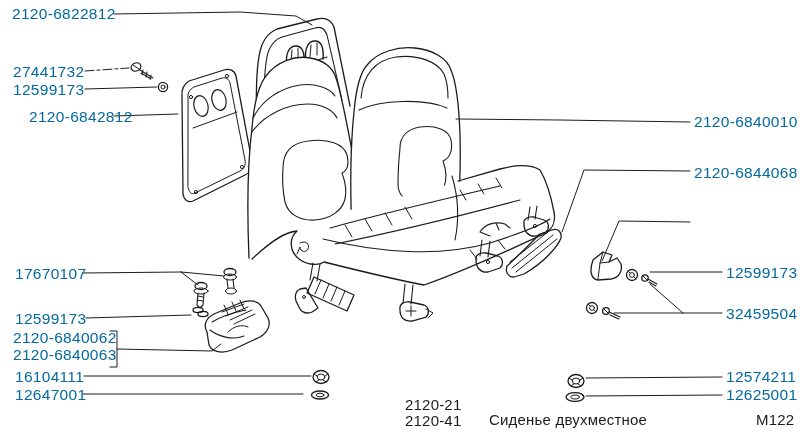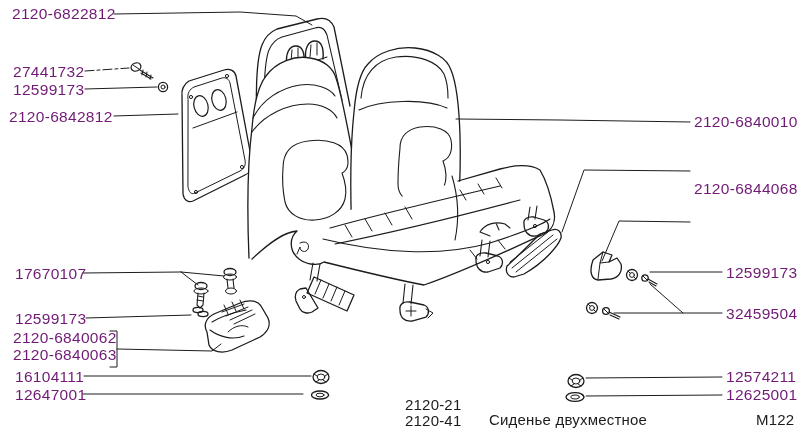--- a/index.html
+++ b/index.html
@@ -3,21 +3,21 @@
 <meta charset="utf-8">
 <style>
   html,body{margin:0;padding:0;background:#ffffff;}
   .page{
     position:relative;width:800px;height:440px;background:#ffffff;
     font-family:"Liberation Sans","DejaVu Sans",sans-serif;color:#1c1c1c;overflow:hidden;
   }
   .art{position:absolute;left:0;top:0;}
   .callout{
     position:absolute;font-size:15.5px;line-height:17px;letter-spacing:0.3px;
-    color:#701a75;white-space:nowrap;
+    color:#0369a1;white-space:nowrap;
   }
   .tblock{position:absolute;font-size:15px;font-weight:normal;white-space:nowrap;letter-spacing:0.2px;}
 </style>
 </head>
 <body>
 
 <div class="page">
 
   <svg class="art" width="800" height="440" viewBox="0 0 800 440" fill="none" stroke="#1c1c1c" stroke-width="1.3" stroke-linecap="round" stroke-linejoin="round">
 
@@ -204,29 +204,29 @@
       <path d="M722,272 L650,272"></path>
       <path d="M722,313 L614,313 M683,313 L650,284"></path>
       <path d="M722,377 L586,378"></path>
       <path d="M722,395 L586,396"></path>
     </g>
   </svg>
 
   <div class="callout" style="left:12px;top:5px">2120-6822812</div>
   <div class="callout" style="left:13px;top:63px">27441732</div>
   <div class="callout" style="left:13px;top:81px">12599173</div>
-  <div class="callout" style="left:9px;top:108px">2120-6842812</div>
+  <div class="callout" style="left:29px;top:108px">2120-6842812</div>
   <div class="callout" style="left:15px;top:265px">17670107</div>
   <div class="callout" style="left:15px;top:310px">12599173</div>
   <div class="callout" style="left:13px;top:329px">2120-6840062</div>
   <div class="callout" style="left:13px;top:346px">2120-6840063</div>
   <div class="callout" style="left:15px;top:368px">16104111</div>
   <div class="callout" style="left:15px;top:386px">12647001</div>
   <div class="callout" style="left:694px;top:113px">2120-6840010</div>
-  <div class="callout" style="left:694px;top:180px">2120-6844068</div>
+  <div class="callout" style="left:694px;top:164px">2120-6844068</div>
   <div class="callout" style="left:726px;top:264px">12599173</div>
   <div class="callout" style="left:726px;top:305px">32459504</div>
   <div class="callout" style="left:726px;top:368px">12574211</div>
   <div class="callout" style="left:726px;top:386px">12625001</div>
 
   <div class="tblock" style="left:405px;top:396px">2120-21</div>
   <div class="tblock" style="left:405px;top:412px">2120-41</div>
   <div class="tblock" style="left:489px;top:411px">Сиденье двухместное</div>
   <div class="tblock" style="left:756px;top:411px">М122</div>
 

